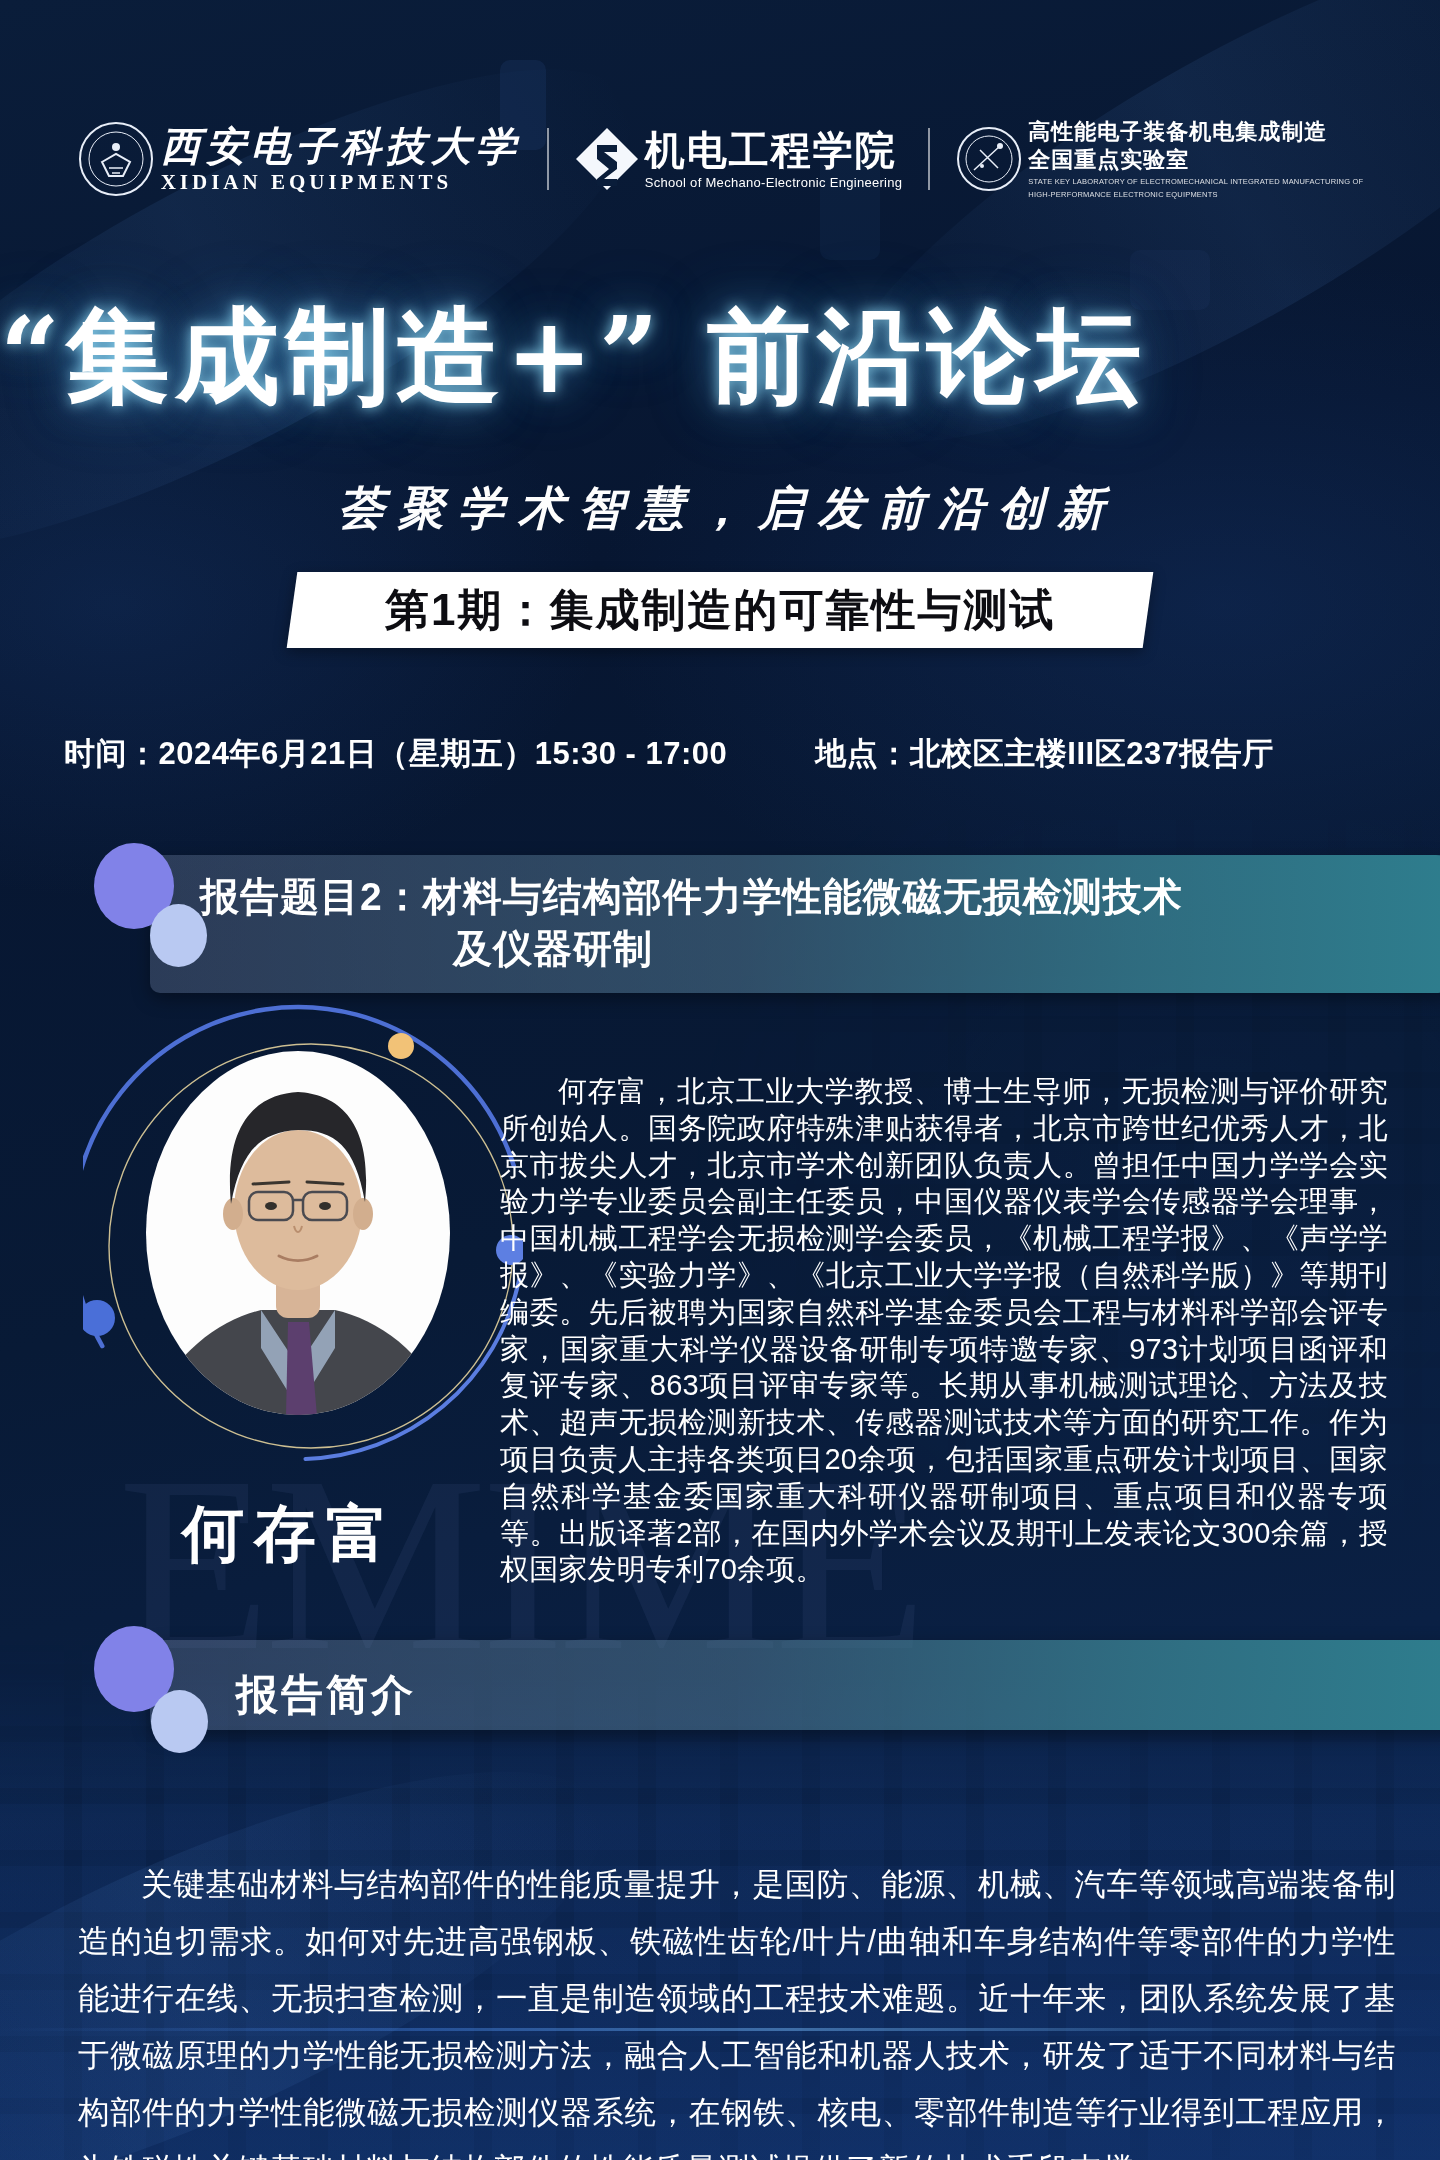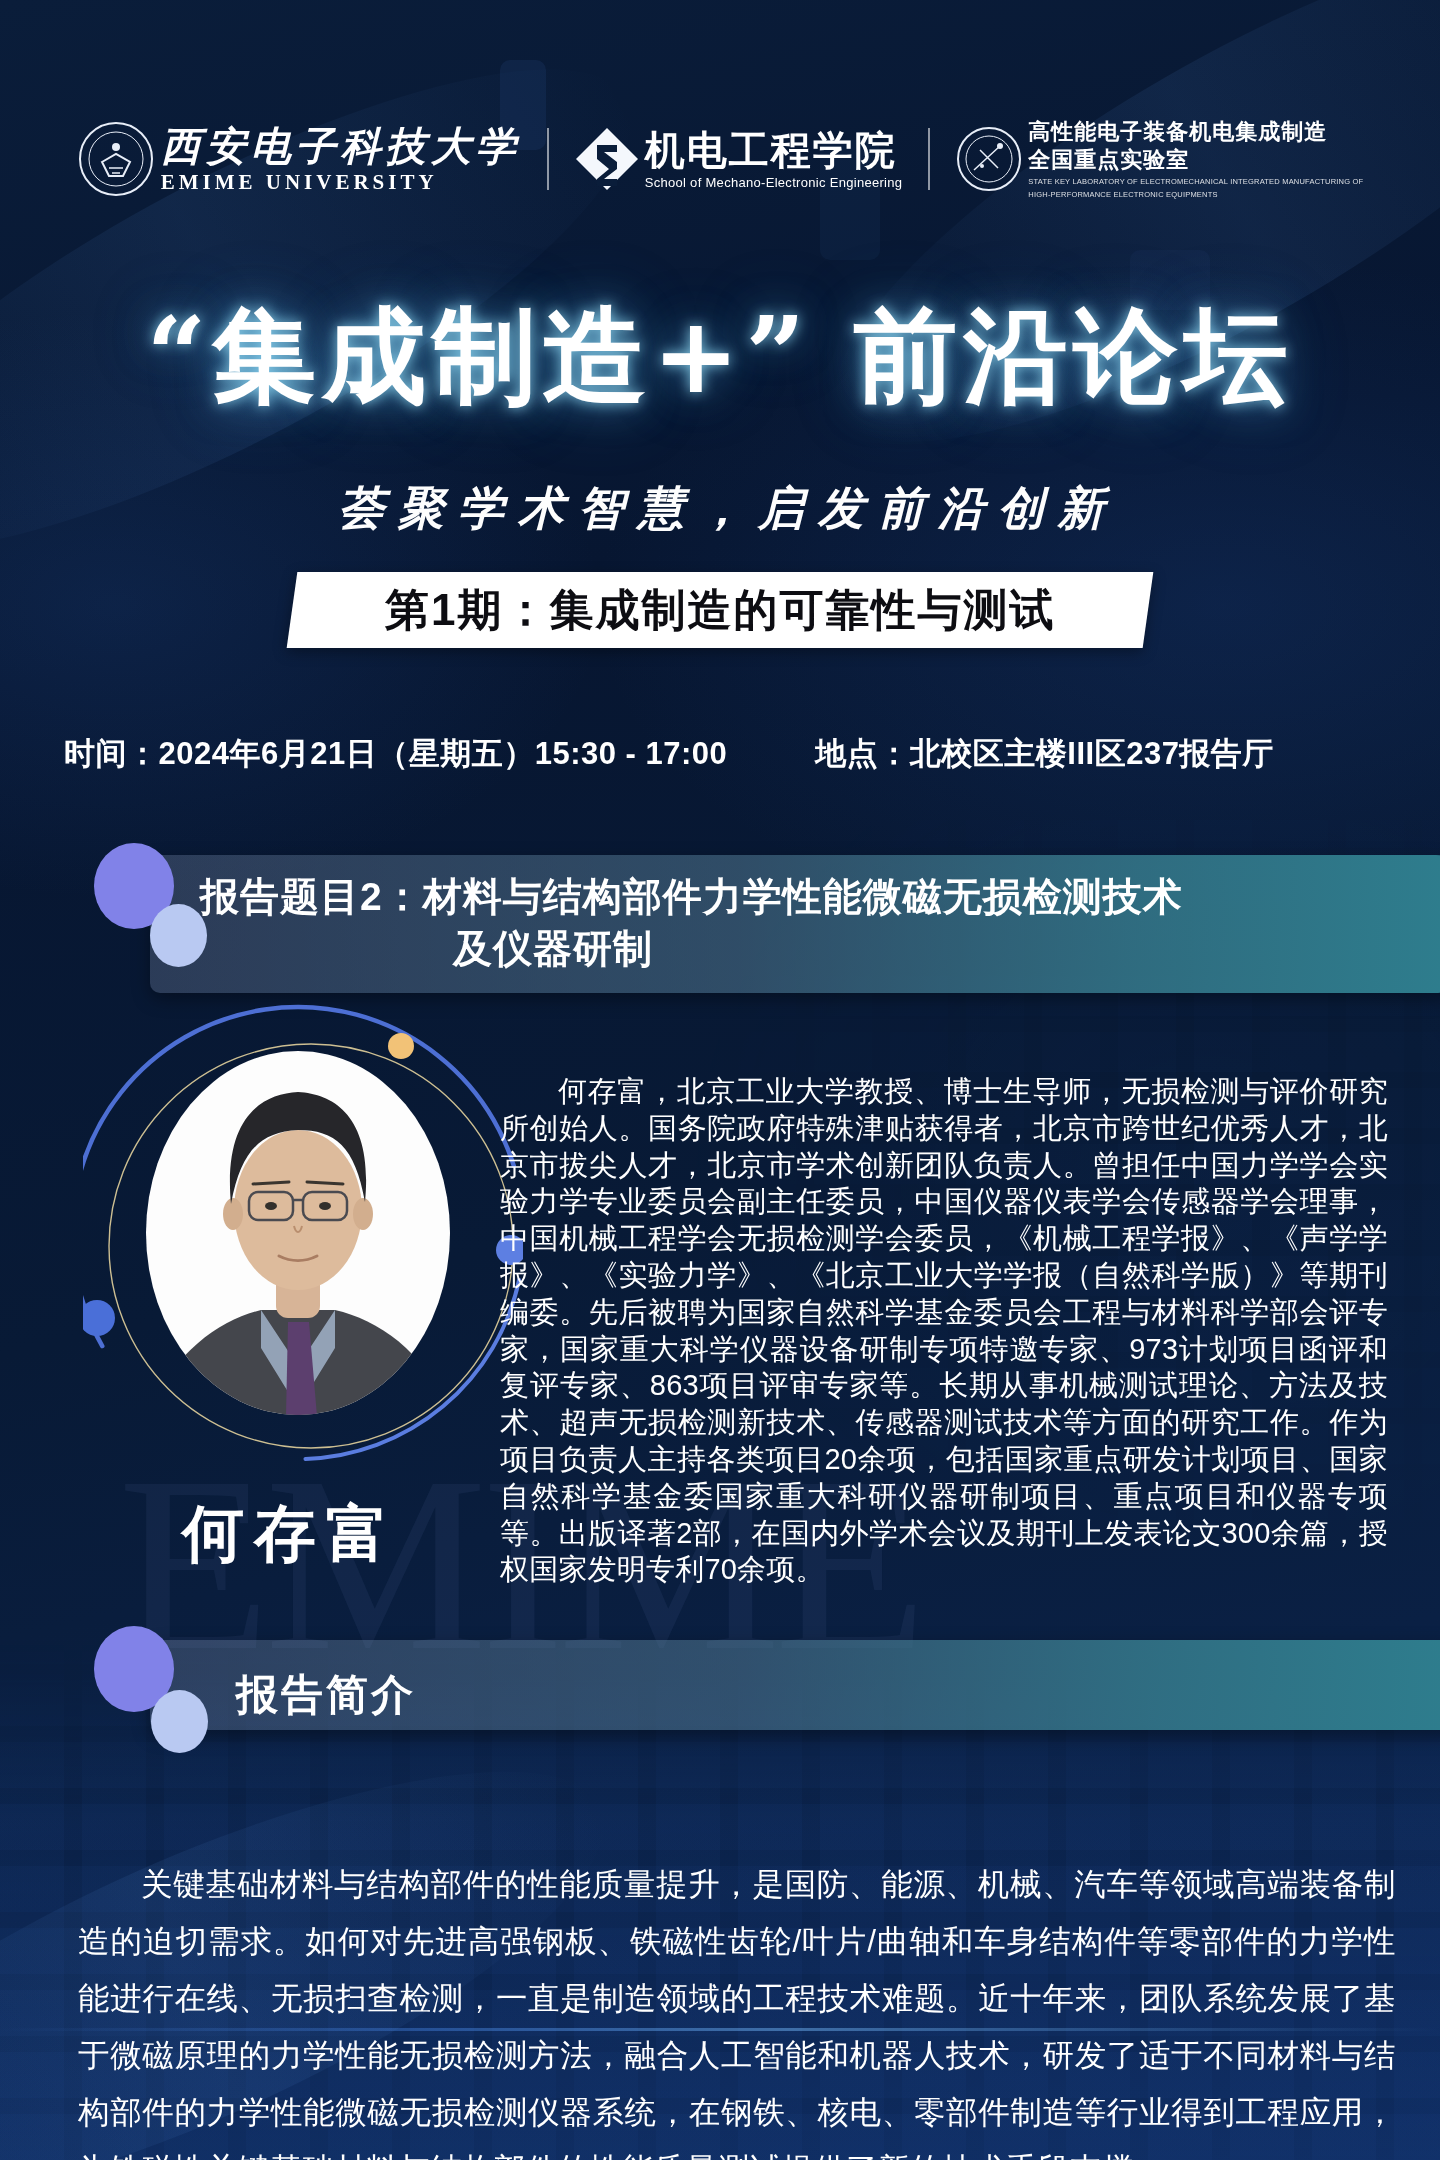--- a/index.html
+++ b/index.html
@@ -47,21 +47,21 @@
   .logo-divider{width:2px;height:62px;background:rgba(255,255,255,0.55);}
   .uni-cn{font-family:"DejaVu Serif","Liberation Serif",serif;font-style:italic;font-weight:bold;
     font-size:40px;letter-spacing:5px;line-height:44px;}
   .uni-en{font-family:"Liberation Serif","DejaVu Serif",serif;font-weight:bold;font-size:21px;
     letter-spacing:4px;margin-top:2px;}
   .school-cn{font-weight:bold;font-size:40px;line-height:44px;letter-spacing:2px;}
   .school-en{font-size:13px;margin-top:3px;letter-spacing:0.3px;}
   .lab-cn{font-weight:bold;font-size:22px;line-height:28px;letter-spacing:1px;}
   .lab-en{font-size:7.5px;line-height:10px;opacity:0.85;letter-spacing:0.2px;margin-top:3px;}
   
-  .main-title{position:absolute;top:288px;left:0;right:0;text-align:center;z-index:3;
+  .main-title{position:absolute;top:288px;left:0;right:0;z-index:3;
     font-family:"DejaVu Serif","Liberation Serif",serif;font-weight:bold;font-size:104px;
     letter-spacing:6px;color:#fff;
     text-shadow:0 0 14px rgba(150,225,250,0.85),0 0 38px rgba(80,175,225,0.55),0 0 70px rgba(60,140,200,0.4);}
   .slogan{position:absolute;top:478px;left:0;right:0;text-align:center;z-index:3;
     font-family:"DejaVu Serif","Liberation Serif",serif;font-style:italic;font-weight:bold;
     font-size:46px;letter-spacing:14px;color:#fdfdfd;margin-left:16px;}
   .episode-banner{position:absolute;top:572px;left:50%;transform:translateX(-50%) skewX(-8deg);
     width:856px;height:76px;background:#ffffff;z-index:3;display:flex;align-items:center;justify-content:center;
     box-shadow:0 4px 14px rgba(0,0,0,0.35);}
   .episode-banner span{transform:skewX(8deg);font-weight:bold;font-size:44px;color:#0d0d12;letter-spacing:2px;}
@@ -112,21 +112,21 @@
     <div class="logo-group">
       <svg width="78" height="78" viewBox="0 0 78 78">
         <circle cx="39" cy="39" r="36" fill="none" stroke="#e8eef8" stroke-width="2"></circle>
         <circle cx="39" cy="39" r="27" fill="none" stroke="#e8eef8" stroke-width="1"></circle>
         <circle cx="39" cy="27" r="4" fill="#e8eef8"></circle>
         <path d="M25 42 L39 34 L53 42 L46 56 L32 56 Z" fill="none" stroke="#e8eef8" stroke-width="2"></path>
         <path d="M32 48 L46 48 M35 53 L43 53" stroke="#e8eef8" stroke-width="1.5"></path>
       </svg>
       <div>
         <div class="uni-cn">西安电子科技大学</div>
-        <div class="uni-en">EMIME UNIVERSITY</div>
+        <div class="uni-en">XIDIAN EQUIPMENTS</div>
       </div>
     </div>
     <div class="logo-divider"></div>
     <div class="logo-group">
       <svg width="64" height="64" viewBox="0 0 64 64">
         <polygon points="32,1 63,32 32,63 1,32" fill="#f4f7fc"></polygon>
         <path d="M22 18 h20 v7 h-13 l13 10 v7 l-13 10 h13 v7 h-20 v-7 l12 -10 -12 -10 Z" fill="#0a1d3a"></path>
       </svg>
       <div>
         <div class="school-cn">机电工程学院</div>

